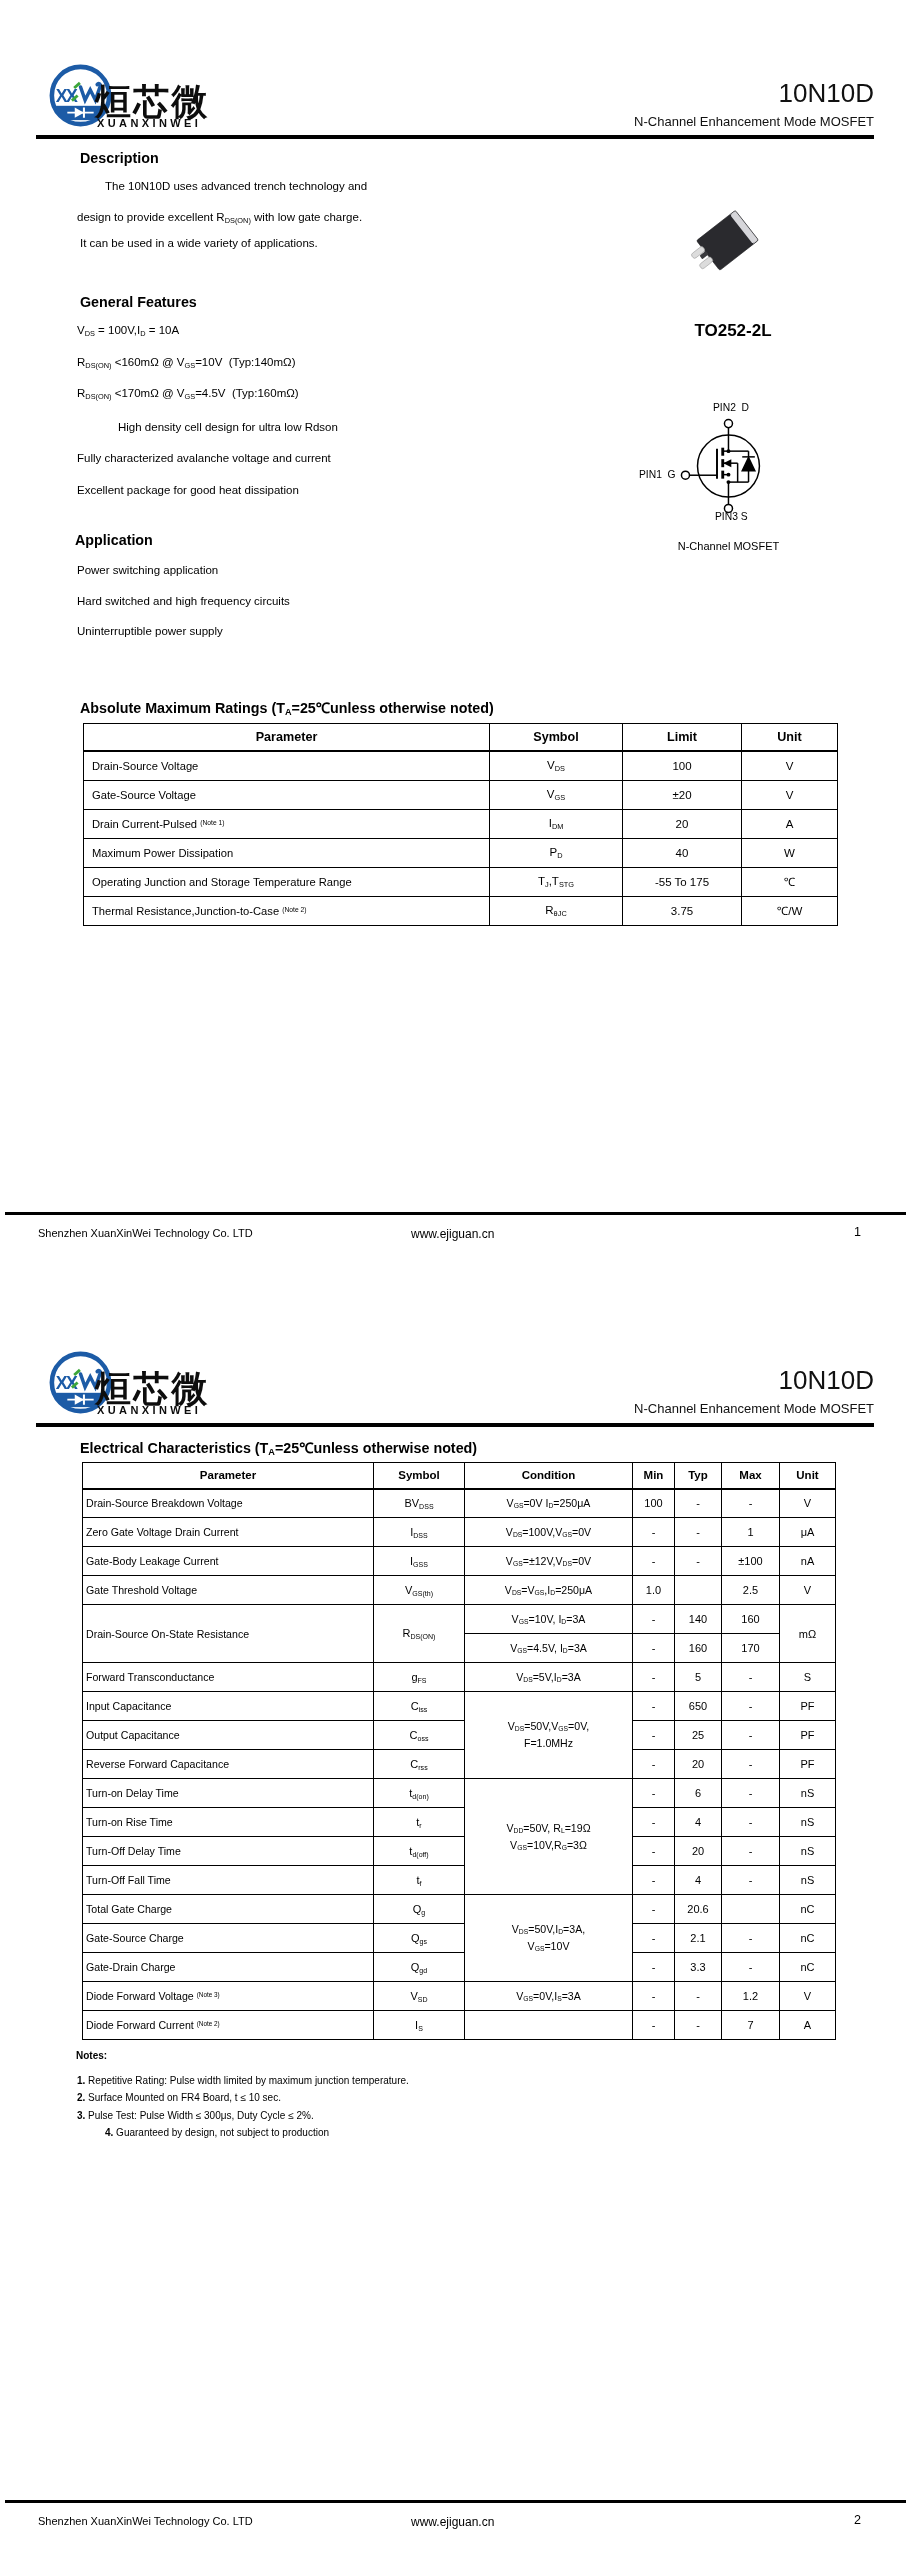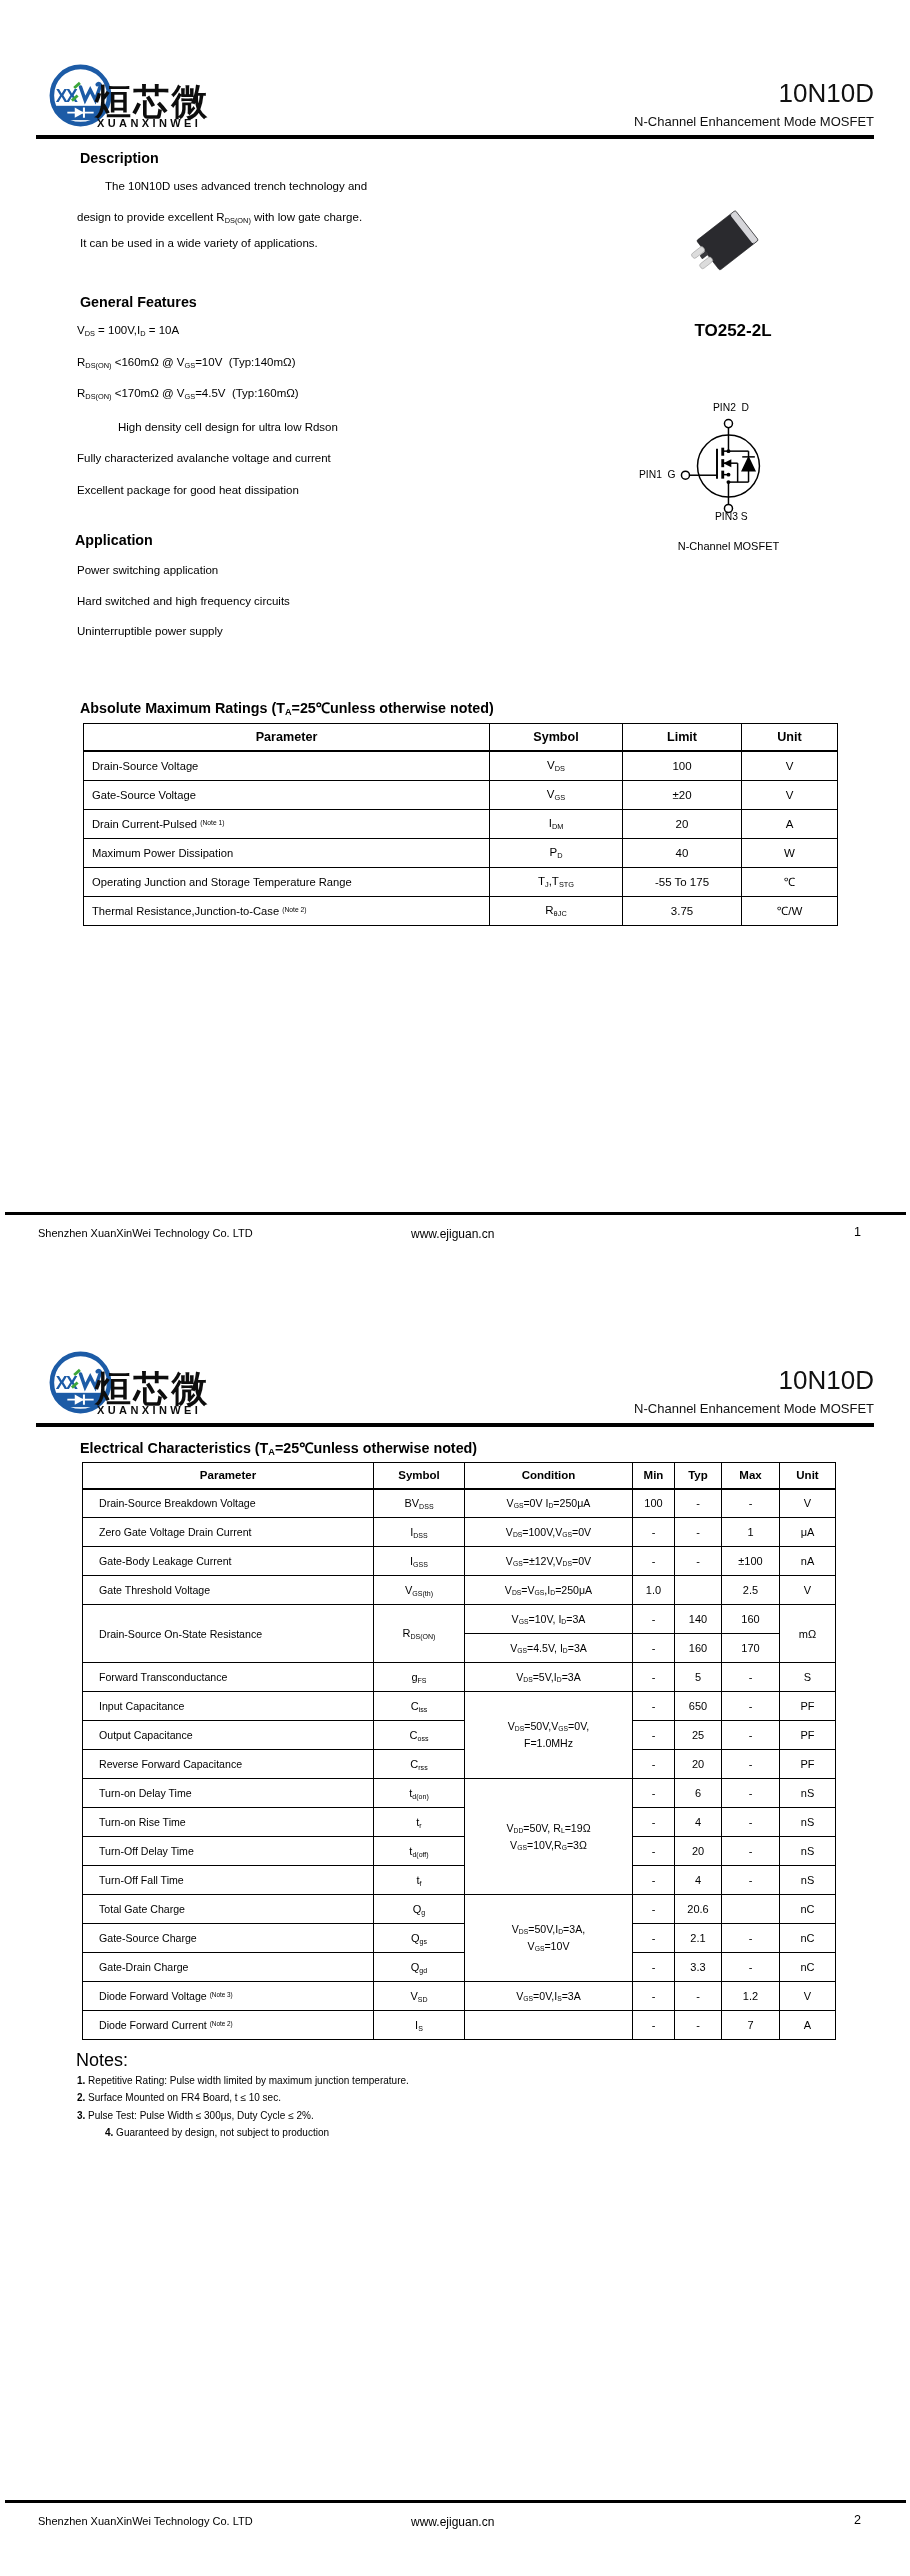--- a/index.html
+++ b/index.html
@@ -32,25 +32,25 @@
   
   table { border-collapse:collapse; table-layout:fixed; }
   .dtable { border:1.7px solid #000; }
   .dtable th, .dtable td { border-left:1.1px solid #000; border-right:1.1px solid #000; border-top:1.7px solid #000; border-bottom:1.7px solid #000; text-align:center; vertical-align:middle; }
   .dtable thead th { border-bottom:2.3px solid #000; font-weight:bold; }
   .t-abs thead th { font-size:12.6px; height:27.5px; }
   .t-abs td { font-size:11.5px; height:29px; }
   .t-abs td.c-param { text-align:left; padding-left:8px; font-size:11.2px; }
   .t-elec thead th { font-size:11.5px; height:26px; }
   .t-elec td { font-size:11px; height:29px; }
-  .t-elec td.c-param { text-align:left; padding-left:16px; font-size:10.6px; }
+  .t-elec td.c-param { text-align:left; padding-left:3px; font-size:10.6px; }
   .t-elec td.c-cond { white-space:pre-line; line-height:1.55; font-size:10.6px; }
 
   
-  .notes-title { font-size:18px; font-weight:normal; }
+  .notes-title { font-size:10px; font-weight:bold; }
   .note-line { font-size:10px; }
   .note-num { font-weight:bold; }
 
   
   .f-company { font-size:11px; }
   .f-site { font-size:12px; }
   .f-page { font-size:12.6px; }
 </style>
 </head>
 <body>

